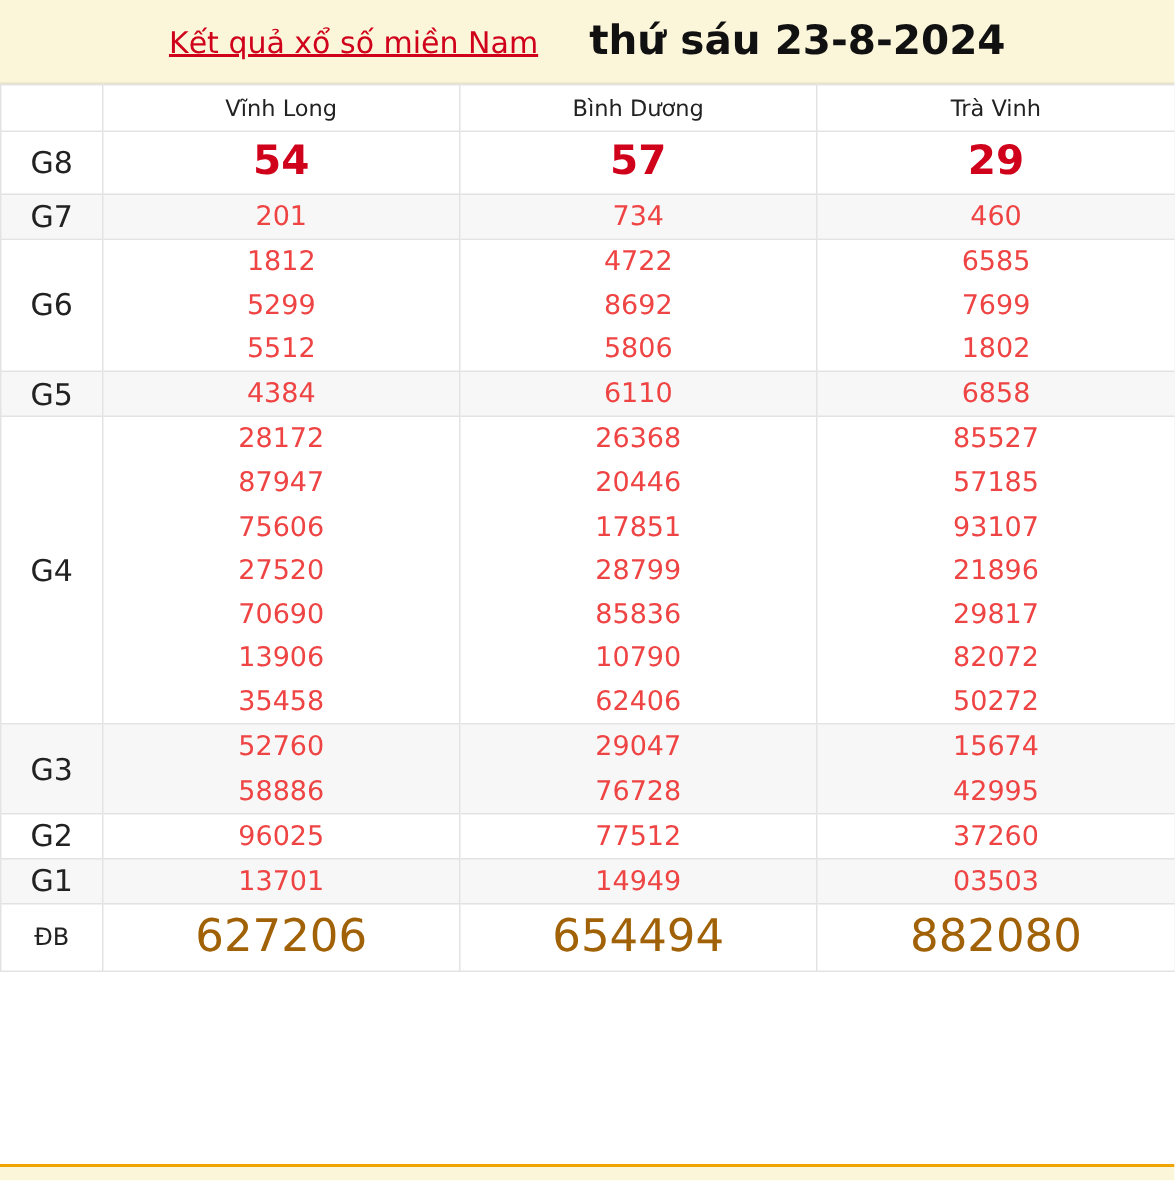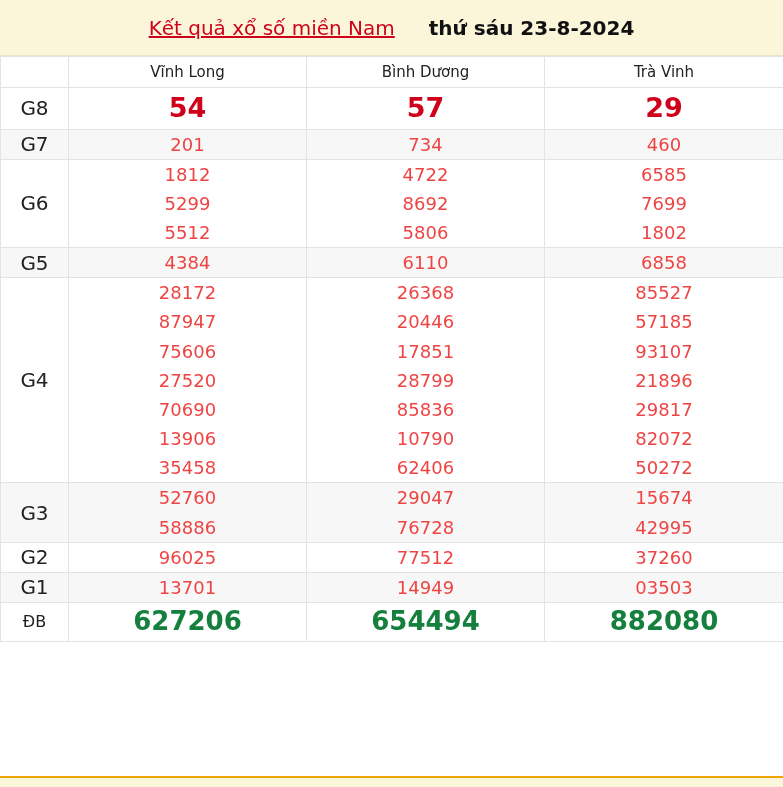--- a/index.html
+++ b/index.html
@@ -31,21 +31,21 @@
     border-bottom: 1px solid #e7e2c8;
   }
   .header .title-link {
     color: #d0021b;
     font-size: 20px;
     text-decoration: underline;
     white-space: nowrap;
   }
   .header .title-date {
     color: #111;
-    font-size: 20px;
+    font-size: 27px;
     font-weight: bold;
     white-space: nowrap;
     margin-left: 32px;
   }
   table.result {
     width: 783px;
     border-collapse: collapse;
     table-layout: fixed;
   }
   table.result col.c0 { width: 68px; }
@@ -84,23 +84,23 @@
     white-space: nowrap;
   }
   .num-g8 {
     color: #d0021b;
     font-size: 27px;
     font-weight: bold;
     line-height: 1.5;
     padding: 6px 0;
   }
   .num-db {
-    color: #15803d;
-    font-size: 26px;
-    font-weight: bold;
+    color: #a16207;
+    font-size: 30px;
+    font-weight: normal;
     line-height: 1.45;
     padding: 5px 0;
   }
   .label-db {
     font-size: 16px;
     margin-left: 16px;
   }
   .footer-bar {
     position: absolute;
     left: 0;

